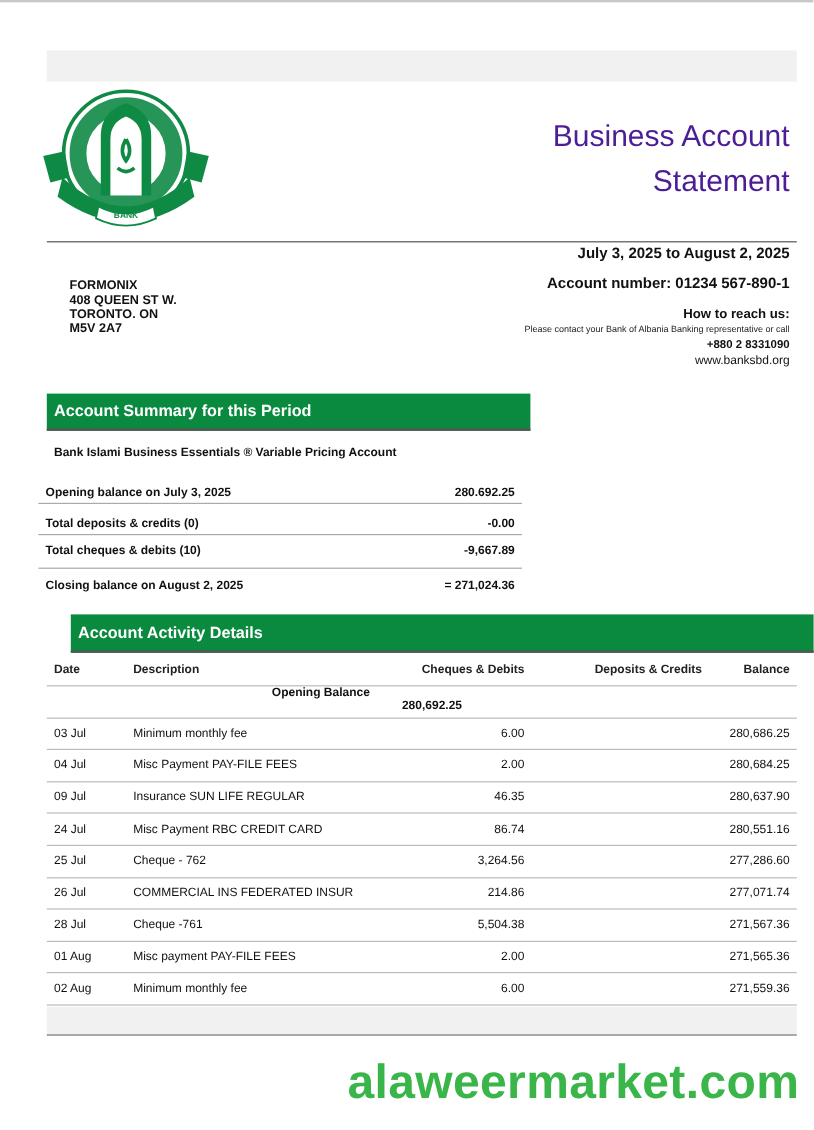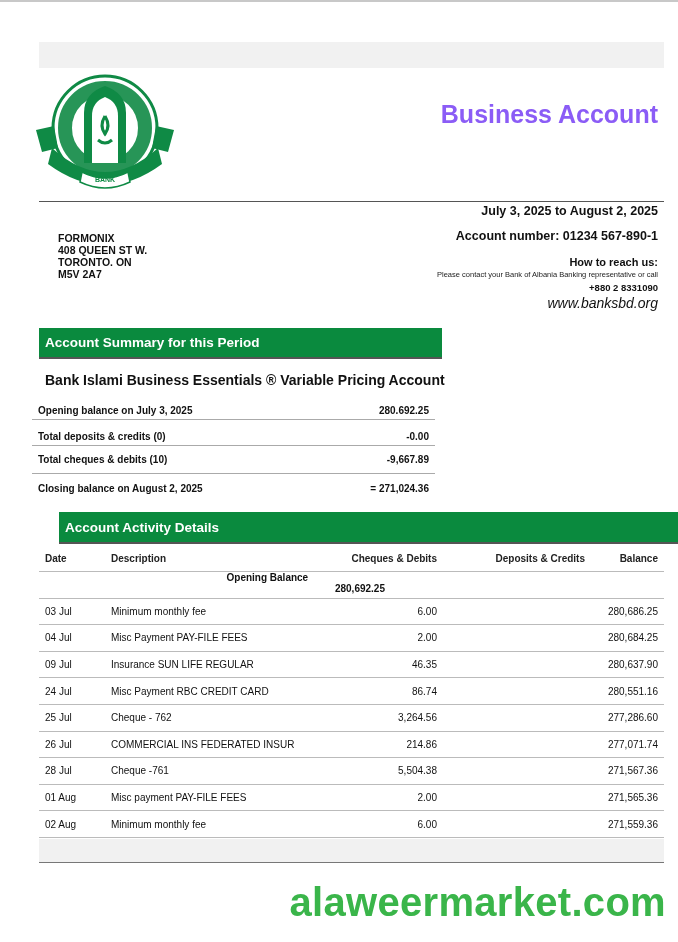--- a/index.html
+++ b/index.html
@@ -1,31 +1,31 @@
 <!DOCTYPE html>
 <html><head>
 <meta charset="utf-8">
 <style>
   html,body{margin:0;padding:0;background:#fff;}
   body{width:678px;height:942px;position:relative;overflow:hidden;font-family:"Liberation Sans",sans-serif;color:#111;}
   .topline{position:absolute;left:0;top:0;width:678px;height:2px;background:#c8c8c8;}
   .grey-band{position:absolute;left:39px;width:625px;background:#f1f1f1;}
   .logo{position:absolute;left:34px;top:68px;width:142px;height:124px;}
-  .title{position:absolute;right:20px;top:96px;text-align:right;font-weight:bold;font-size:25px;line-height:37px;color:#8b5cf6;}
+  .title{position:absolute;right:20px;top:96px;text-align:right;font-weight:normal;font-size:25px;line-height:37px;color:#4c1d95;}
   .hr-dark{position:absolute;left:39px;width:625px;height:1px;background:#555;}
   .addr{position:absolute;left:58px;top:232px;font-weight:bold;font-size:10.5px;line-height:12px;}
   .right-info{position:absolute;right:20px;text-align:right;}
   .period{top:204px;font-weight:bold;font-size:12.5px;}
   .acct{top:229px;font-weight:bold;font-size:12.5px;text-align:center;}
   .reach{top:256px;font-weight:bold;font-size:11px;}
   .contact{top:270px;font-size:7.5px;color:#222;}
   .phone{top:282px;font-weight:bold;font-size:9.5px;}
-  .web{top:295px;font-size:14px;font-style:italic;}
+  .web{top:295px;font-size:10px;}
   .green-bar{position:absolute;left:39px;background:#0a8a3e;color:#fff;font-weight:bold;font-size:13.5px;padding-left:6px;box-sizing:border-box;display:flex;align-items:center;border-bottom:2px solid #555;}
-  .acct-name{position:absolute;left:45px;top:372px;font-weight:bold;font-size:14px;}
+  .acct-name{position:absolute;left:45px;top:372px;font-weight:bold;font-size:10px;}
   .sum-row{position:absolute;left:32px;width:403px;display:flex;justify-content:space-between;font-weight:bold;font-size:10px;box-sizing:border-box;padding:0 6px;border-bottom:1px solid #aaa;height:18px;align-items:flex-end;padding-bottom:3px;}
   .table{position:absolute;left:39px;top:545px;width:625px;font-size:10px;}
   .trow{display:flex;align-items:center;height:26.6px;border-bottom:1px solid #bbb;box-sizing:border-box;}
   .trow.head{height:27px;font-weight:bold;color:#222;}
   .c-date{width:72px;padding-left:6px;box-sizing:border-box;}
   .c-desc{width:190px;}
   .c-debit{width:136px;text-align:right;}
   .c-credit{width:148px;text-align:right;}
   .c-bal{width:79px;text-align:right;padding-right:6px;box-sizing:border-box;}
   .watermark{position:absolute;right:12px;top:880px;font-weight:bold;font-size:40px;color:#3ab54a;letter-spacing:0.3px;}
@@ -44,20 +44,21 @@
   <path d="M71 48 q-6 10 0 18 q6 -8 0 -18 M64 72 q7 6 14 0" stroke="#0f8a45" stroke-width="3" fill="none"></path>
   <path d="M2 62 L20 58 L24 80 L8 84 Z" fill="#0f8a45"></path>
   <path d="M140 62 L122 58 L118 80 L134 84 Z" fill="#0f8a45"></path>
   <path d="M18 80 Q71 128 124 80 L128 96 Q71 138 14 96 Z" fill="#0f8a45"></path>
   <path d="M48 104 Q71 116 94 104 L96 114 Q71 126 46 114 Z" fill="#fff" stroke="#0f8a45" stroke-width="1.5"></path>
   <text x="71" y="114" text-anchor="middle" font-size="7" font-weight="bold" fill="#0f8a45" font-family="Liberation Sans, sans-serif">BANK</text>
 </svg>
 
 <div class="title">
   <div>Business Account</div>
+  <div>Statement</div>
 </div>
 
 <div class="hr-dark" style="top:201px;"></div>
 
 <div class="addr">
   <div>FORMONIX</div>
   <div>408 QUEEN ST W.</div>
   <div>TORONTO. ON</div>
   <div>M5V 2A7</div>
 </div>

